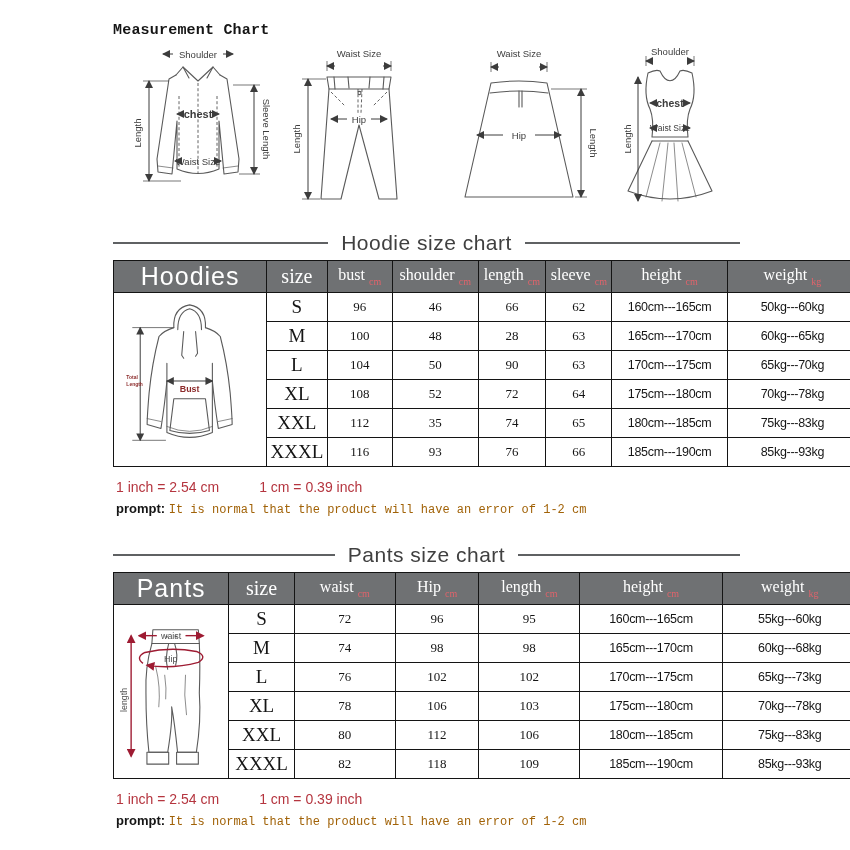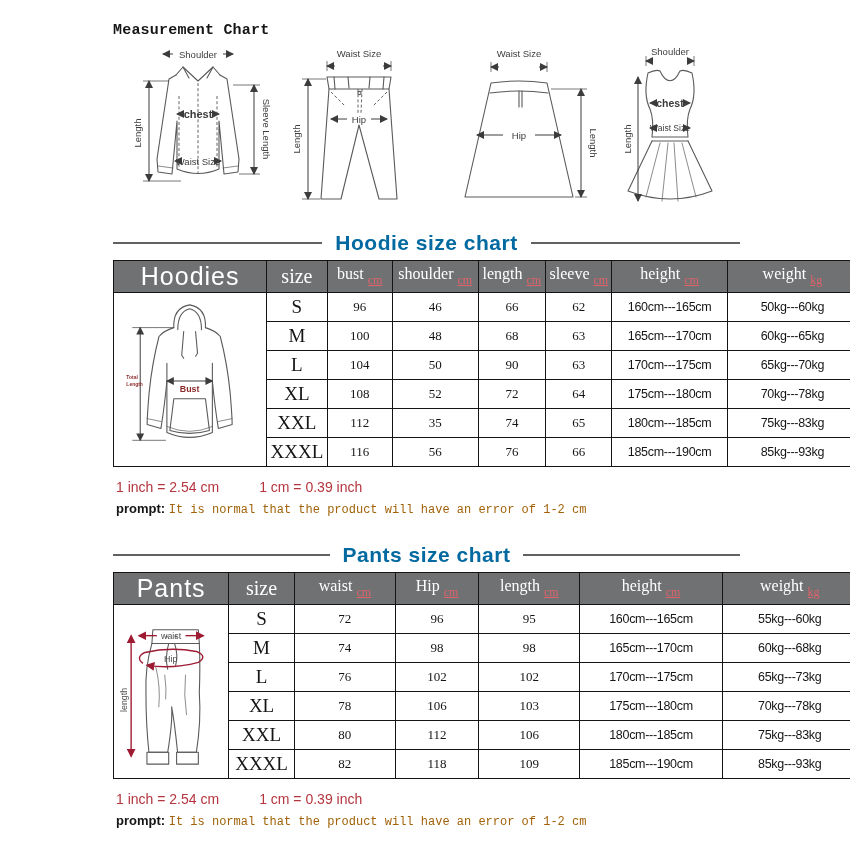--- a/index.html
+++ b/index.html
@@ -10,30 +10,30 @@
   svg{display:block;}
   svg text{font-family:"Liberation Sans",sans-serif;fill:#3c3c3c;}
   .fig-label{font-size:9.5px;}
   .g{fill:none;stroke:#5a5a5a;stroke-width:1.1;stroke-linejoin:round;stroke-linecap:round;}
   .a{fill:none;stroke:#3c3c3c;stroke-width:1;}
   .thin{stroke-width:.7;}
   .d{stroke-dasharray:3 2.2;stroke-width:.8;}
   .r{fill:none;stroke:#9e1b32;stroke-width:1.4;}
   .hand{fill:#4f4f4f;font-size:9px;}
   .redlbl{fill:#8c2b2b;font-weight:bold;}
-  .chart-heading{display:flex;align-items:center;gap:13px;margin-top:20px;color:#0369a1;font-weight:bold;}
+  .chart-heading{display:flex;align-items:center;gap:13px;margin-top:20px;color:#404040;}
   .chart-heading .hline{flex:1;height:2px;background:#5f6163;}
   .heading-text{font-size:21px;white-space:nowrap;letter-spacing:.5px;}
   table.size-table{border-collapse:collapse;width:745px;table-layout:fixed;margin-top:5px;}
   .size-table th,.size-table td{border:1.5px solid #141414;text-align:center;vertical-align:middle;padding:0;overflow:hidden;}
   .size-table thead th{background:#6f7173;color:#fff;font-weight:normal;height:31px;}
   .product-th{font-size:25px;letter-spacing:1px;}
   .col-th{font-size:16px;font-family:"Liberation Serif",serif;}
   .th-size{font-size:20px;}
-  .unit{font-size:12px;color:#e0636b;margin-left:4px;vertical-align:-5px;text-decoration:underline;}
+  .unit{font-size:10px;color:#e0636b;margin-left:4px;vertical-align:-5px;}
   .size-table tbody tr{height:29px;}
   .size-cell{font-family:"Liberation Serif",serif;font-size:19px;}
   .val-cell{font-family:"Liberation Serif",serif;font-size:13px;}
   .range-cell{font-family:"Liberation Sans",sans-serif;font-size:12.5px;letter-spacing:-.3px;}
   .illu-cell{background:#fff;}
   .notes{margin-top:12px;padding-left:3px;}
   .conv{color:#b5353f;font-size:14px;}
   .conv .gap{display:inline-block;width:40px;}
   .prompt{margin-top:6px;font-size:13px;}
   .prompt .plabel{font-weight:bold;}
@@ -205,21 +205,21 @@
           <td class="val-cell">46</td>
           <td class="val-cell">66</td>
           <td class="val-cell">62</td>
           <td class="val-cell range-cell">160cm---165cm</td>
           <td class="val-cell range-cell">50kg---60kg</td>
         </tr>
     <tr>
           <td class="size-cell">M</td>
           <td class="val-cell">100</td>
           <td class="val-cell">48</td>
-          <td class="val-cell">68</td>
+          <td class="val-cell">28</td>
           <td class="val-cell">63</td>
           <td class="val-cell range-cell">165cm---170cm</td>
           <td class="val-cell range-cell">60kg---65kg</td>
         </tr>
         <tr>
           <td class="size-cell">L</td>
           <td class="val-cell">104</td>
           <td class="val-cell">50</td>
           <td class="val-cell">90</td>
           <td class="val-cell">63</td>
@@ -240,21 +240,21 @@
           <td class="val-cell">112</td>
           <td class="val-cell">35</td>
           <td class="val-cell">74</td>
           <td class="val-cell">65</td>
           <td class="val-cell range-cell">180cm---185cm</td>
           <td class="val-cell range-cell">75kg---83kg</td>
         </tr>
         <tr>
           <td class="size-cell">XXXL</td>
           <td class="val-cell">116</td>
-          <td class="val-cell">56</td>
+          <td class="val-cell">93</td>
           <td class="val-cell">76</td>
           <td class="val-cell">66</td>
           <td class="val-cell range-cell">185cm---190cm</td>
           <td class="val-cell range-cell">85kg---93kg</td>
         </tr>
       </tbody>
   </table>
 
   <div class="notes">
     <div class="conv">

